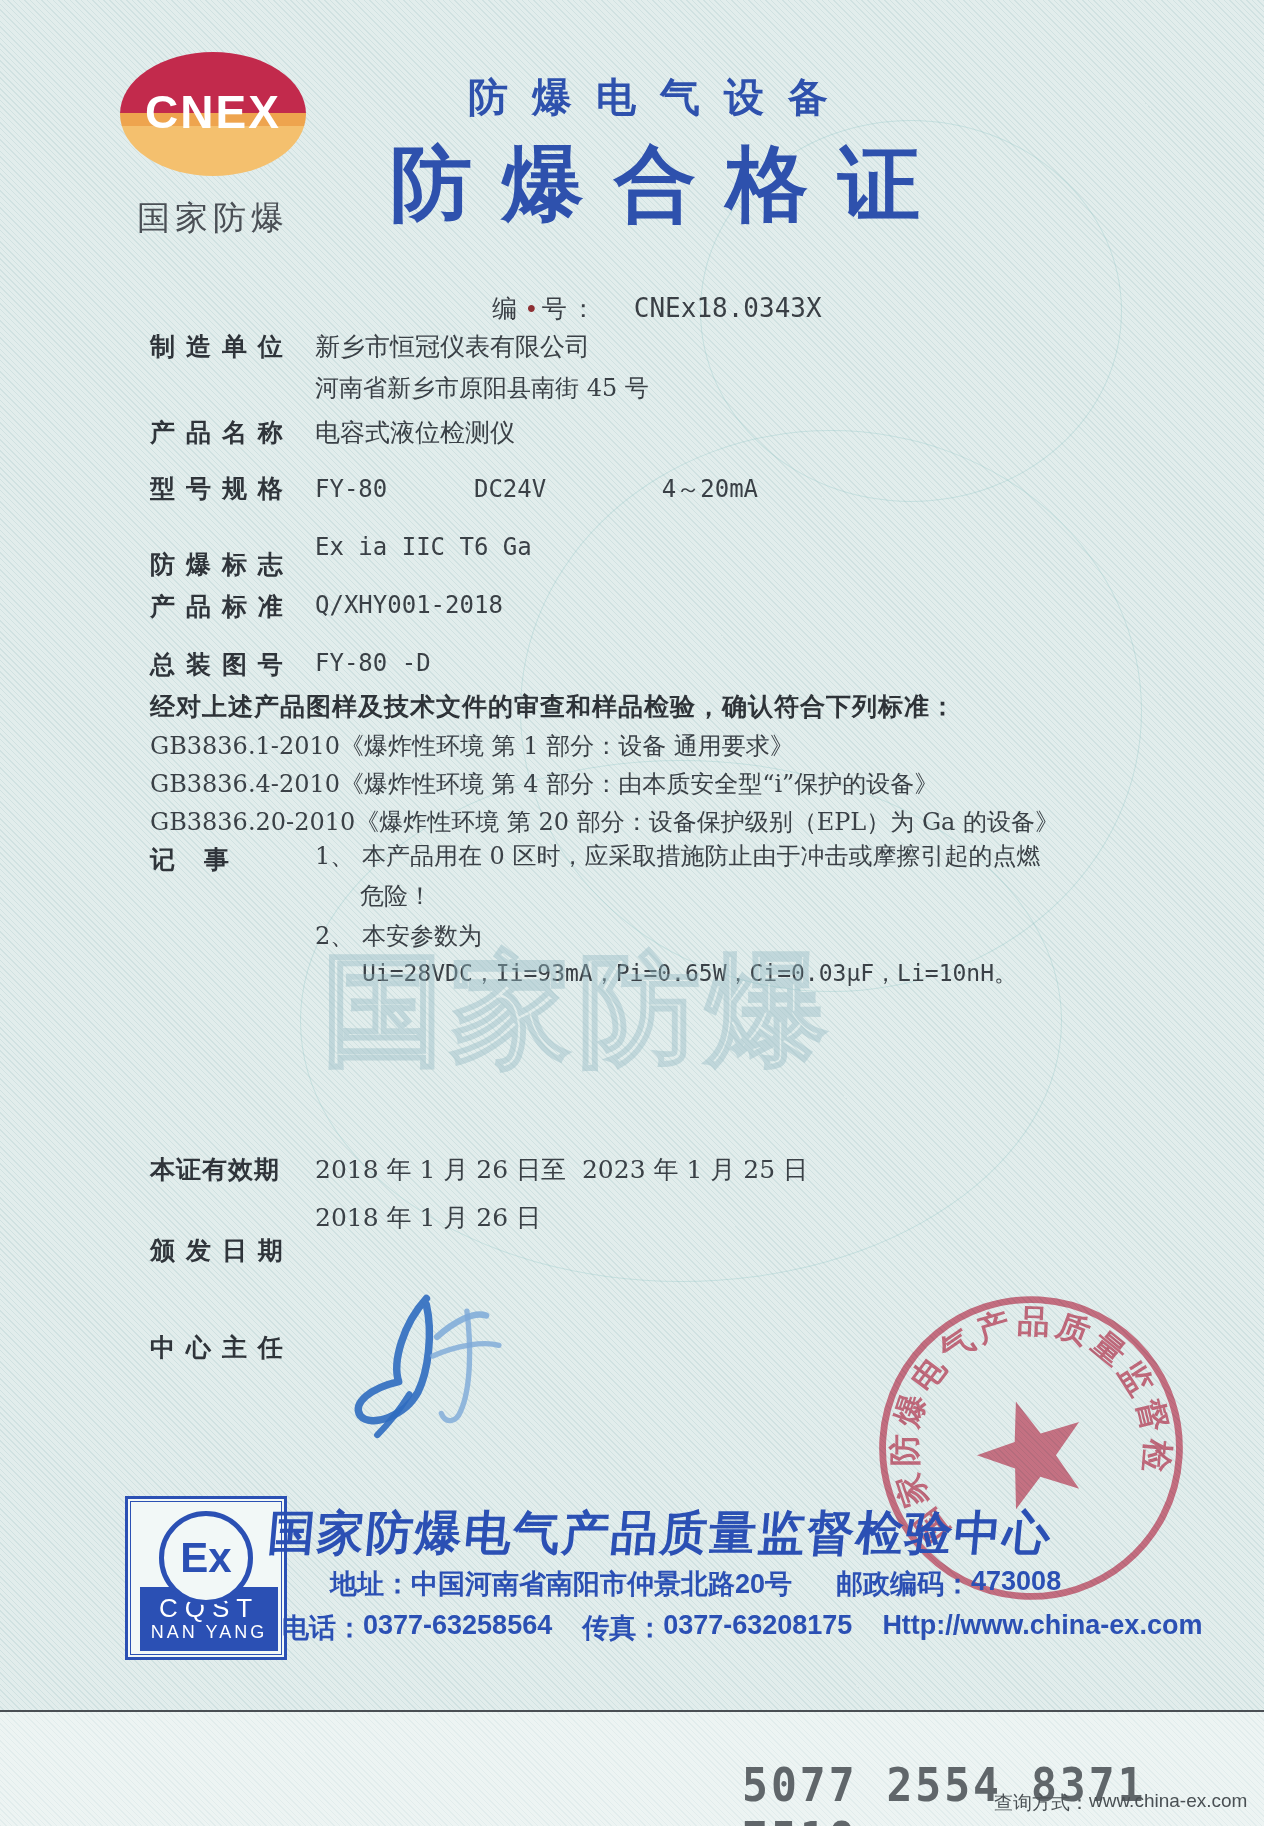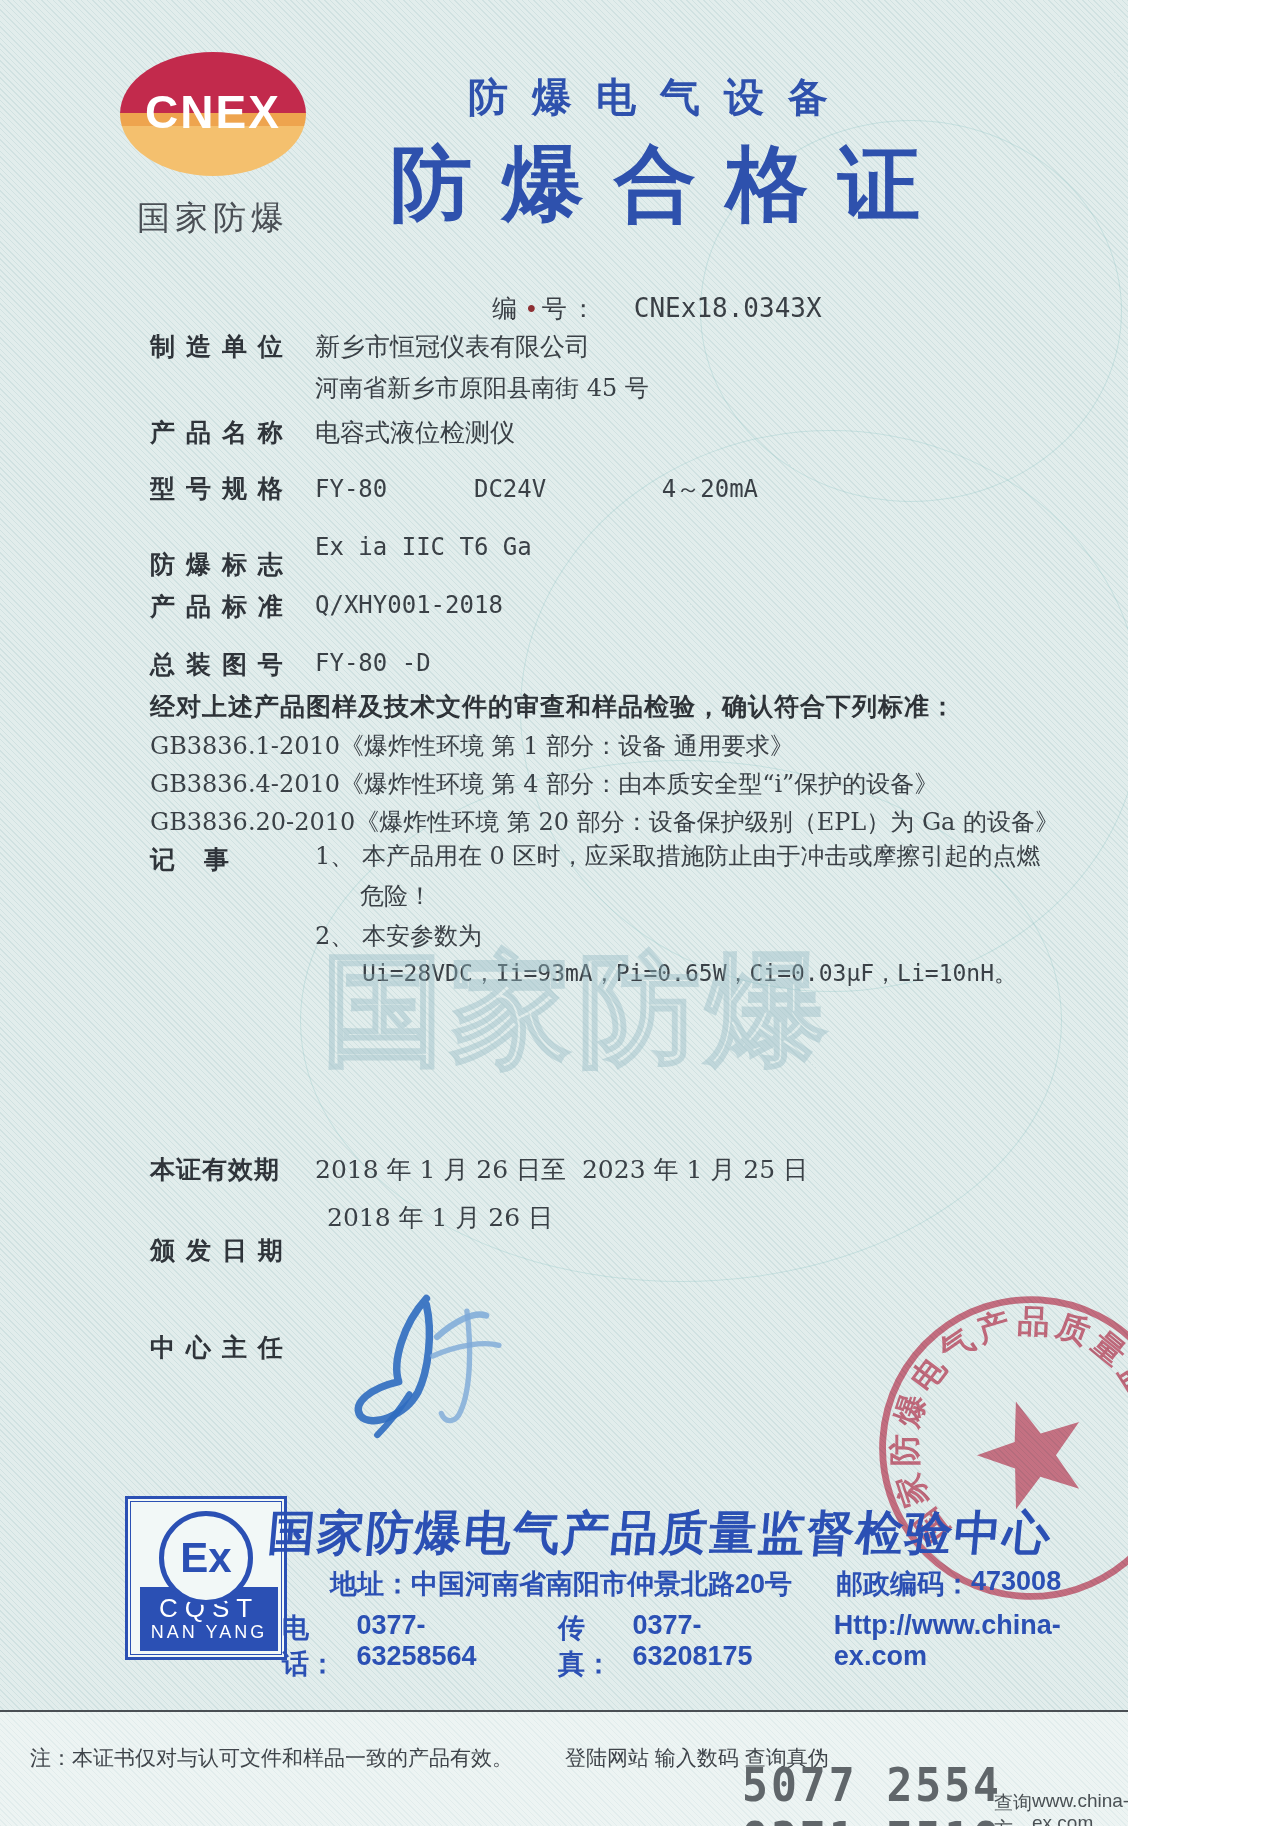--- a/index.html
+++ b/index.html
@@ -1,17 +1,17 @@
 <!DOCTYPE html>
 <html><head>
 <meta charset="utf-8">
 <style>
   html,body{margin:0;padding:0;}
   .page{
-    position:relative;width:1128px;height:1826px;overflow:hidden;
+    position:relative;width:1264px;height:1826px;overflow:hidden;
     background:
       repeating-linear-gradient(45deg, rgba(138,180,183,0.20) 0px, rgba(138,180,183,0.20) 1px, rgba(0,0,0,0) 1px, rgba(0,0,0,0) 4px),
       #e2edec;
     font-family:"Liberation Sans", sans-serif;
     color:#33383d;
   }
   .pre{white-space:pre;}
   
   .g-circle{position:absolute;border-radius:50%;border:1px solid rgba(130,190,190,0.28);}
   
@@ -126,21 +126,21 @@
   <div class="rem-line" style="left:360px;top:880px;">危险！</div>
   <div class="rem-line" style="left:315px;top:920px;">2、 本安参数为</div>
   <div class="rem-line pre" style="left:362px;top:958px;font-family:'DejaVu Sans Mono', monospace;font-size:23px;">Ui=28VDC，Ii=93mA，Pi=0.65W，Ci=0.03μF，Li=10nH。</div>
 
   <div class="watermark">国家防爆</div>
 
   <div class="f-label" style="top:1153px;letter-spacing:1px;">本证有效期</div>
   <div class="f-value pre" style="top:1153px;">2018 年 1 月 26 日至  2023 年 1 月 25 日</div>
 
   <div class="f-label" style="top:1234px;">颁 发 日 期</div>
-  <div class="f-value" style="top:1201px;margin-left:12px;">2018 年 1 月 26 日</div>
+  <div class="f-value" style="top:1201px;">2018 年 1 月 26 日</div>
 
   <div class="f-label" style="top:1331px;">中 心 主 任</div>
   <div class="sig-box">
     <svg width="180" height="160" viewBox="0 0 160 150">
       <g fill="none" stroke-linecap="round" stroke-linejoin="round">
         <path d="M86,6 C64,30 54,66 60,84 C34,90 16,104 24,116 C34,128 66,116 78,94 C88,74 92,38 86,12" stroke="#2f6cc0" stroke-width="7" opacity="0.9"></path>
         <path d="M70,96 C60,112 50,124 40,134" stroke="#2f6cc0" stroke-width="6" opacity="0.9"></path>
         <path d="M96,42 C112,28 130,18 142,22" stroke="#7da9d8" stroke-width="6" opacity="0.85"></path>
         <path d="M92,60 C114,50 140,46 154,50" stroke="#7da9d8" stroke-width="5" opacity="0.8"></path>
         <path d="M124,18 C128,50 128,90 118,112 C114,122 104,124 100,114" stroke="#7da9d8" stroke-width="5" opacity="0.8"></path>
@@ -185,25 +185,20 @@
     <span class="org-gap-s"></span>
     <span>传真：</span>
     <span>0377-63208175</span>
     <span class="org-gap-s"></span>
     <span>Http://www.china-ex.com</span>
   </div>
 
   <div class="divider"></div>
   <div class="footer-bg"></div>
 
-  <div class="note-row">
-    <span>注：本证书仅对与认可文件和样品一致的产品有效。</span>
-    <span class="note-gap"></span>
-    <span>登陆网站 输入数码 查询真伪</span>
-  </div>
 
   <div class="code-digits">5077 2554 8371 7518</div>
 
   <div class="query-row">
     <span>查询方式：</span>
     <span>www.china-ex.com</span>
   </div>
 
 </div>
 

